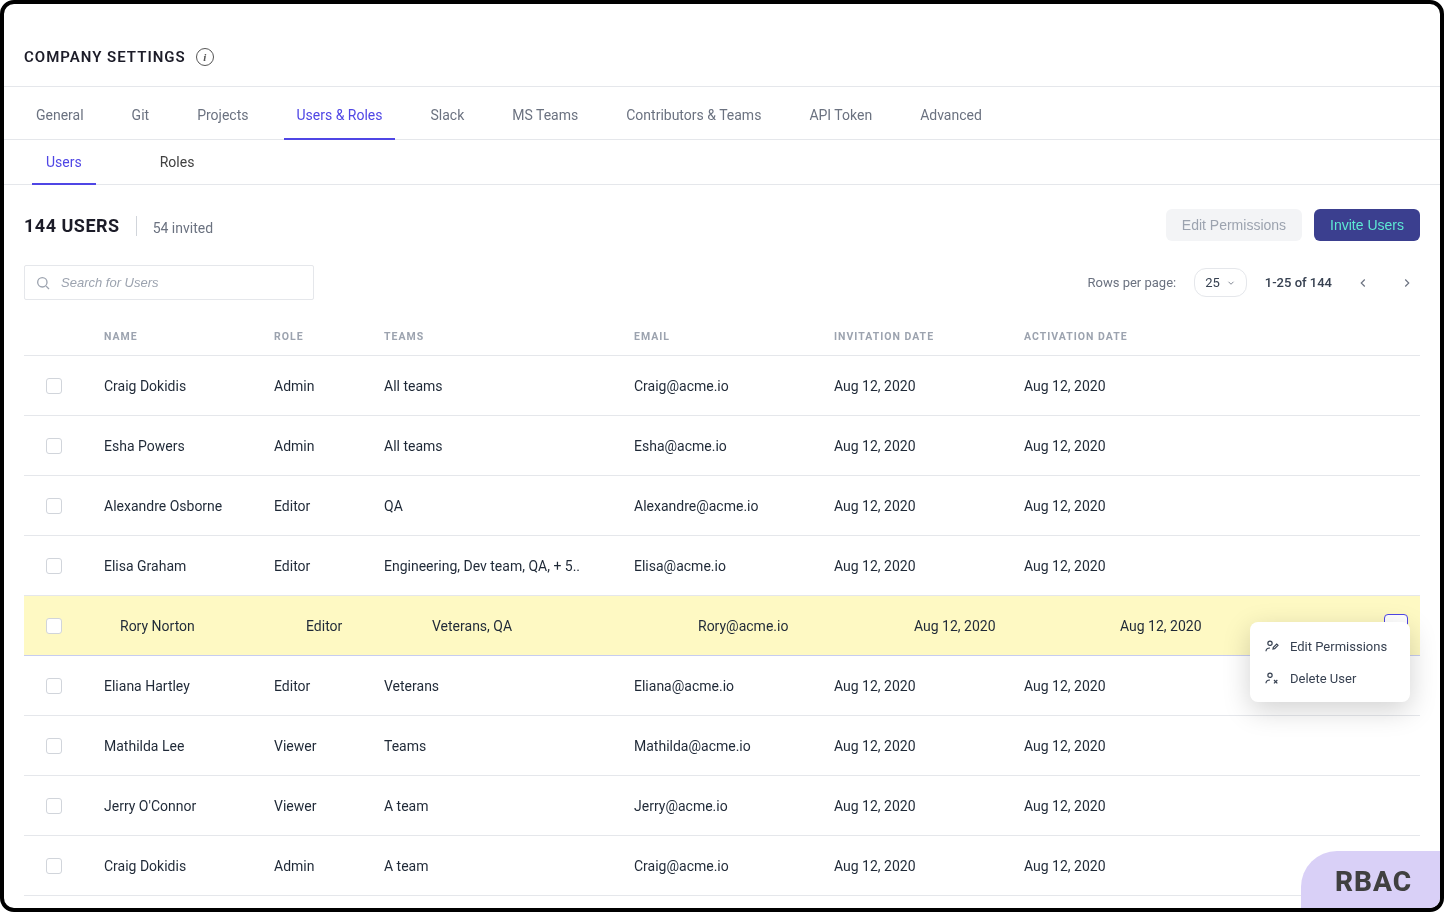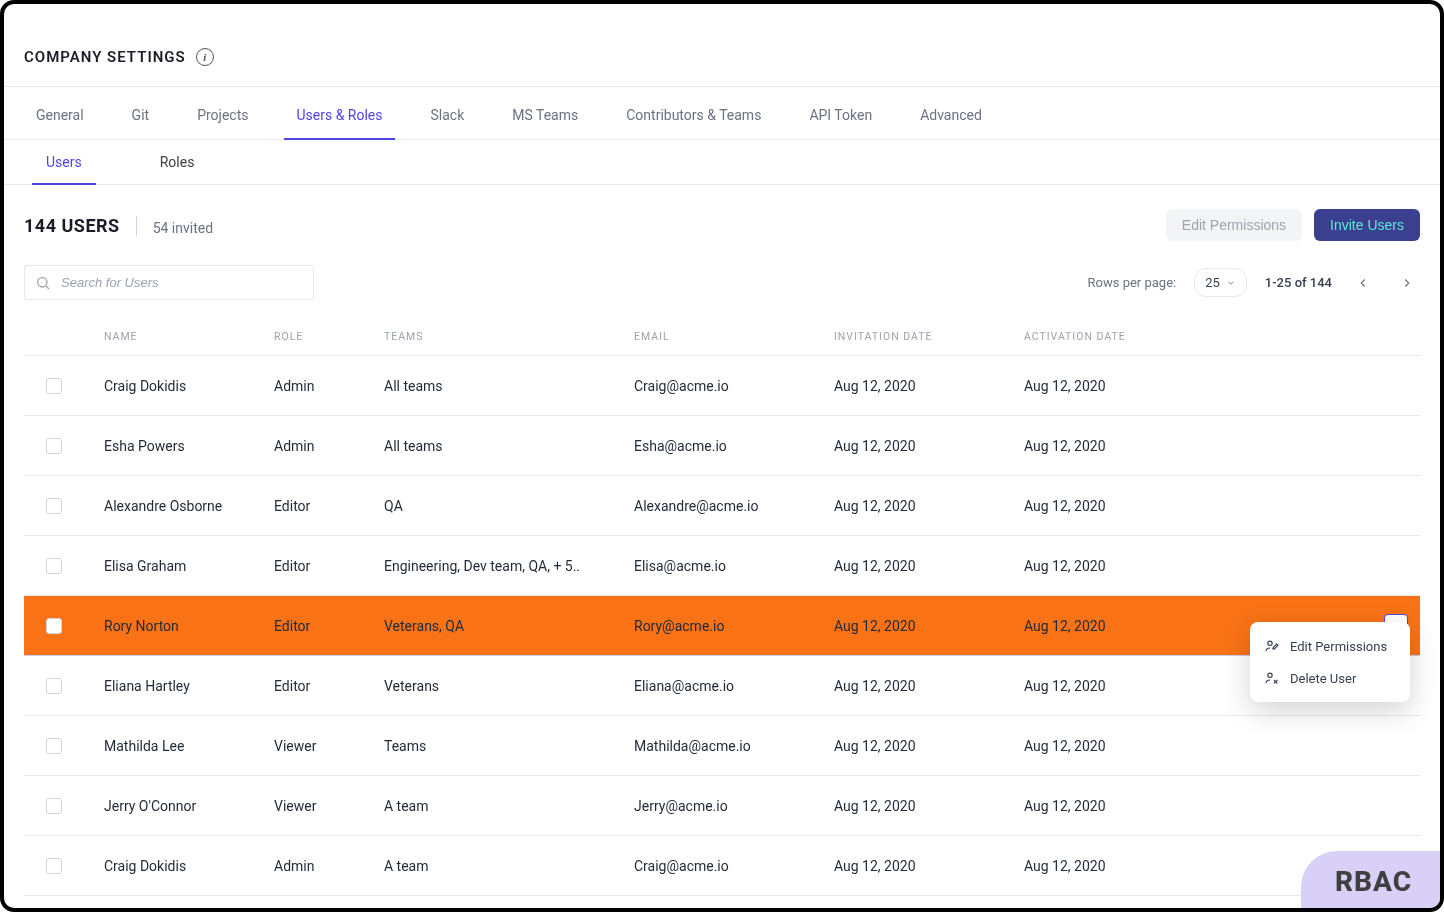--- a/index.html
+++ b/index.html
@@ -50,26 +50,26 @@
   .pagination { display:flex; align-items:center; gap:18px; font-size:13px; color:#374151;}
   .rpp-label { color:#6b7280; font-size:13px;padding-left:40px;}
   .select-box { display:flex; align-items:center; gap:6px; border:1px solid #e5e7eb; border-radius:12px; padding:6px 10px; cursor:pointer;}
   .chev { width:10px; height:10px; }
   .range { font-weight:500;}
   .pager-btn { width:26px; height:26px; display:flex; align-items:center; justify-content:center; color:#6b7280; cursor:pointer;}
 
   
   .table { width:calc(100% - 40px); margin:0 20px; }
   .thead { display:grid; grid-template-columns: 60px 190px 110px 250px 200px 190px 180px 1fr; padding:12px 0; border-bottom:1px solid #e5e7eb;}
-  .th { font-size:10.5px; font-weight:400; letter-spacing:1px; color:#9ca3af; text-transform:uppercase; }
+  .th { font-size:10.5px; font-weight:700; letter-spacing:1px; color:#9ca3af; text-transform:uppercase; }
   .th.name { padding-left:20px; }
   .th.invite, .th.activate { text-align:left; }
 
   .trow { display:grid; grid-template-columns: 60px 190px 110px 250px 200px 190px 180px 1fr; align-items:center; height:60px; border-bottom:1px solid #e5e7eb; font-size:14px; color:#1f2937; position:relative;}
-  .trow.hover { background:#f97316; border-bottom-color:#c7cdf0;}
+  .trow.hover { background:#fef9c3; border-bottom-color:#c7cdf0;gap:16px;}
   .cbwrap { display:flex; align-items:center; justify-content:center;}
   .checkbox { width:16px; height:16px; border:1.5px solid #d1d5db; border-radius:3px; background:#fff;}
   .td.name { padding-left:20px; }
   .td.invite, .td.activate { text-align:left; }
 
   .row-action { position:absolute; right:12px; top:50%; transform:translateY(-50%); width:24px; height:24px; border:1px solid #4f46e5; border-radius:4px; display:none; align-items:center; justify-content:center; background:#fff; cursor:pointer;}
   .trow.hover .row-action { display:flex; }
   .dots { display:flex; gap:2px;}
   .dots span { width:3px; height:3px; border-radius:50%; background:#4f46e5;}
 

